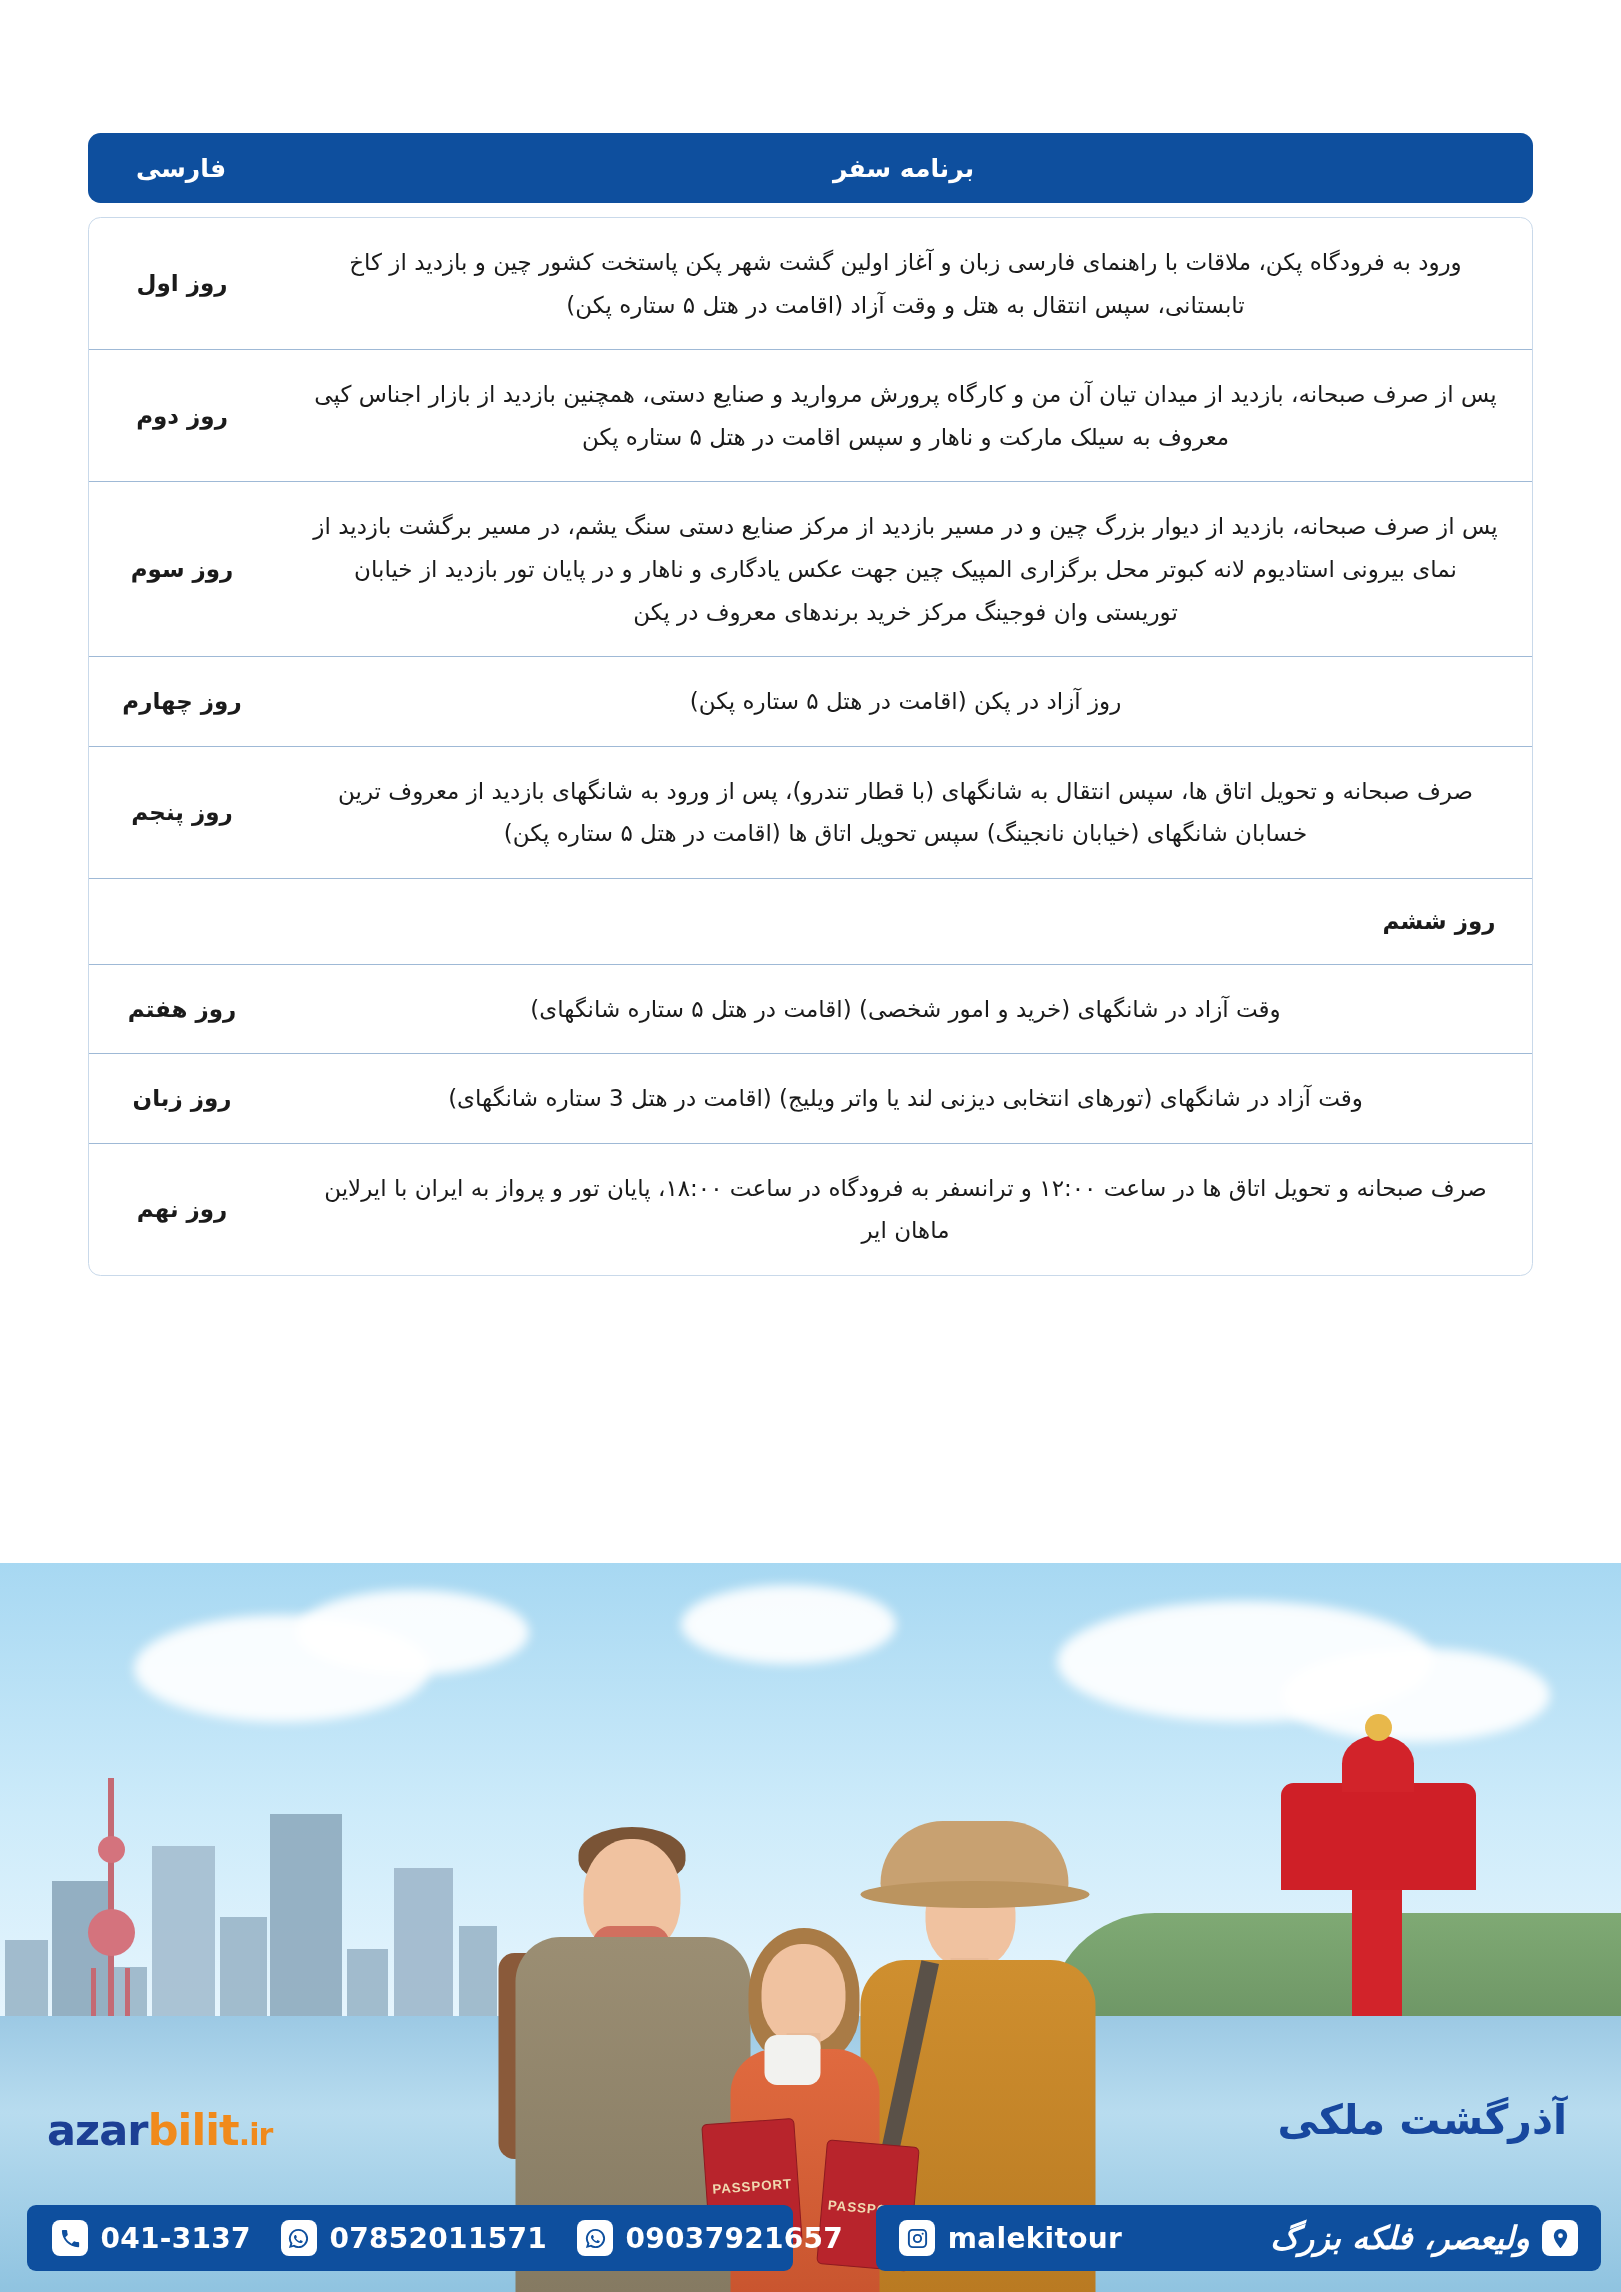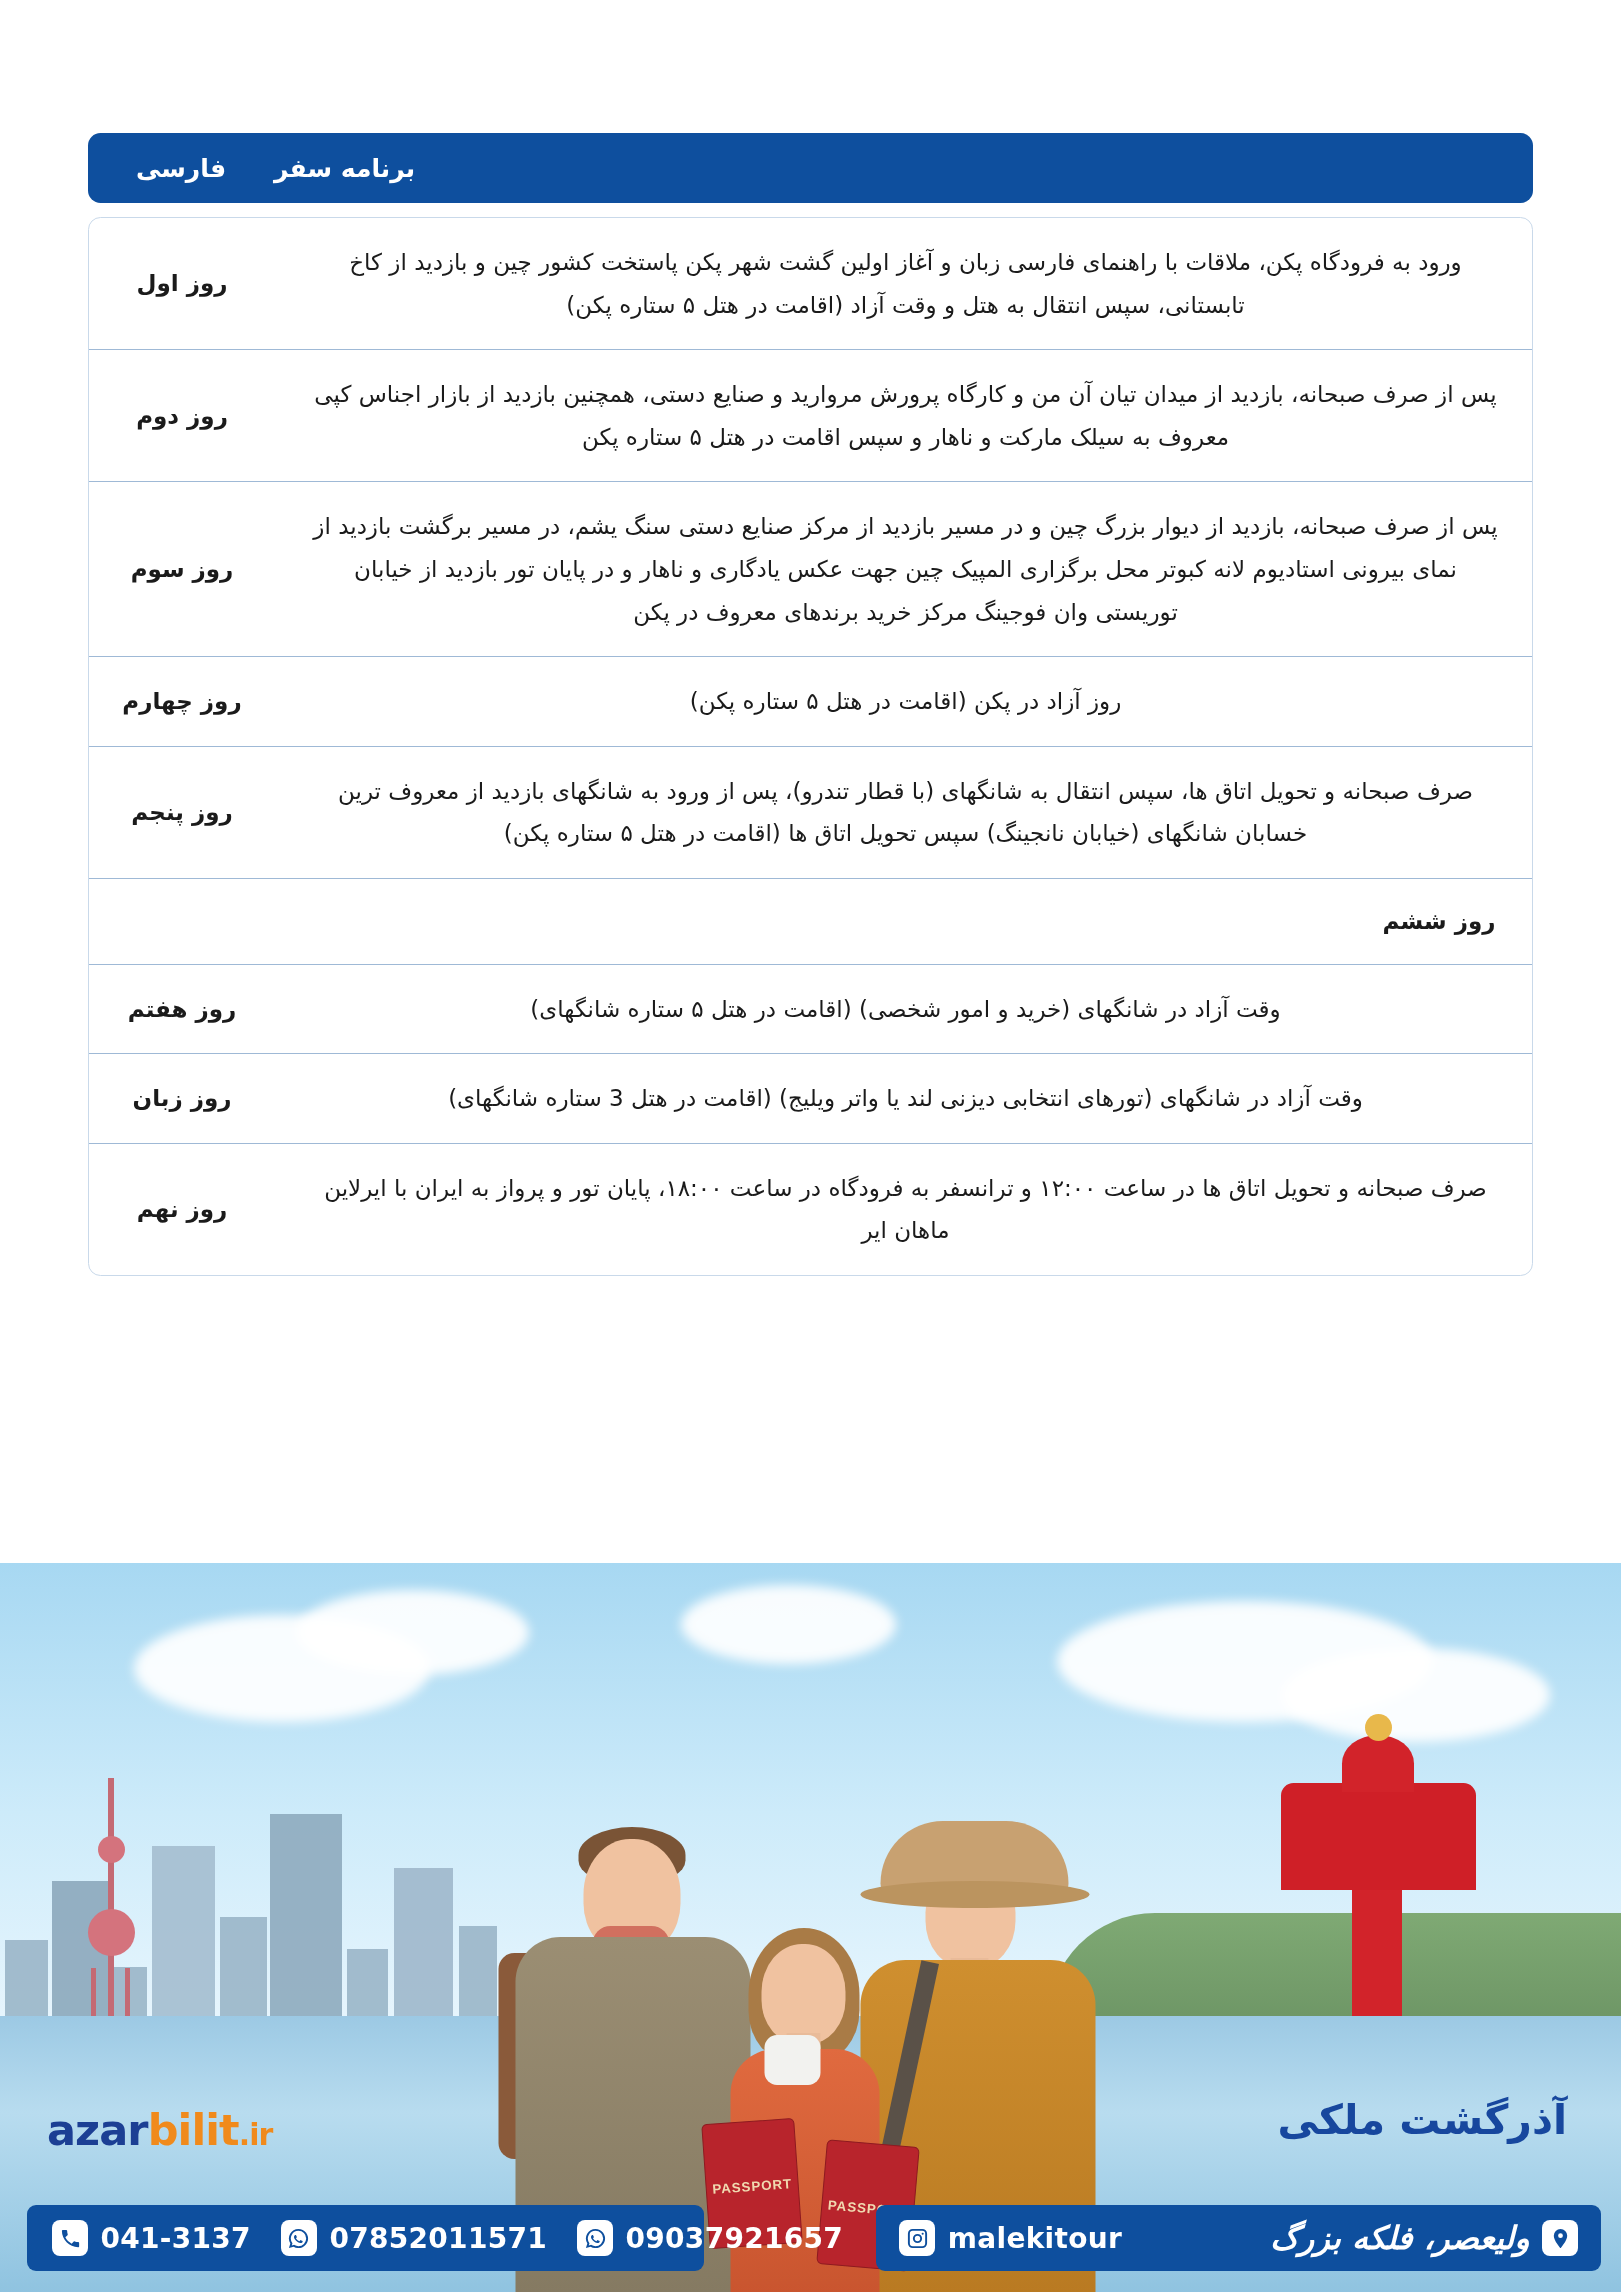--- a/index.html
+++ b/index.html
@@ -35,21 +35,21 @@
     display: flex;
     flex-direction: row;
     background: #0e4f9e;
     border-radius: 12.5px;
     height: 70px;
     align-items: center;
     overflow: hidden;
   }
   .th-plan {
     flex: 1 1 auto;
-    text-align: left;
+    text-align: center;
     color: #ffffff;
     font-size: 25px;
     font-weight: bold;
     letter-spacing: 0.4px;
   }
   .th-time {
     flex: 0 0 186px;
     text-align: center;
     color: #ffffff;
     font-size: 25px;
@@ -235,21 +235,21 @@
     top: 2205px;
     height: 66px;
     background: #0e4f9e;
     border-radius: 9px;
     display: flex;
     align-items: center;
     direction: ltr;
   }
   .bar-left {
     left: 27px;
-    width: 677px;
+    width: 766px;
     padding-left: 25px;
     gap: 30px;
   }
   .bar-right {
     right: 19.7px;
     width: 725px;
     padding: 0 23px;
     justify-content: space-between;
     direction: rtl;
   }

